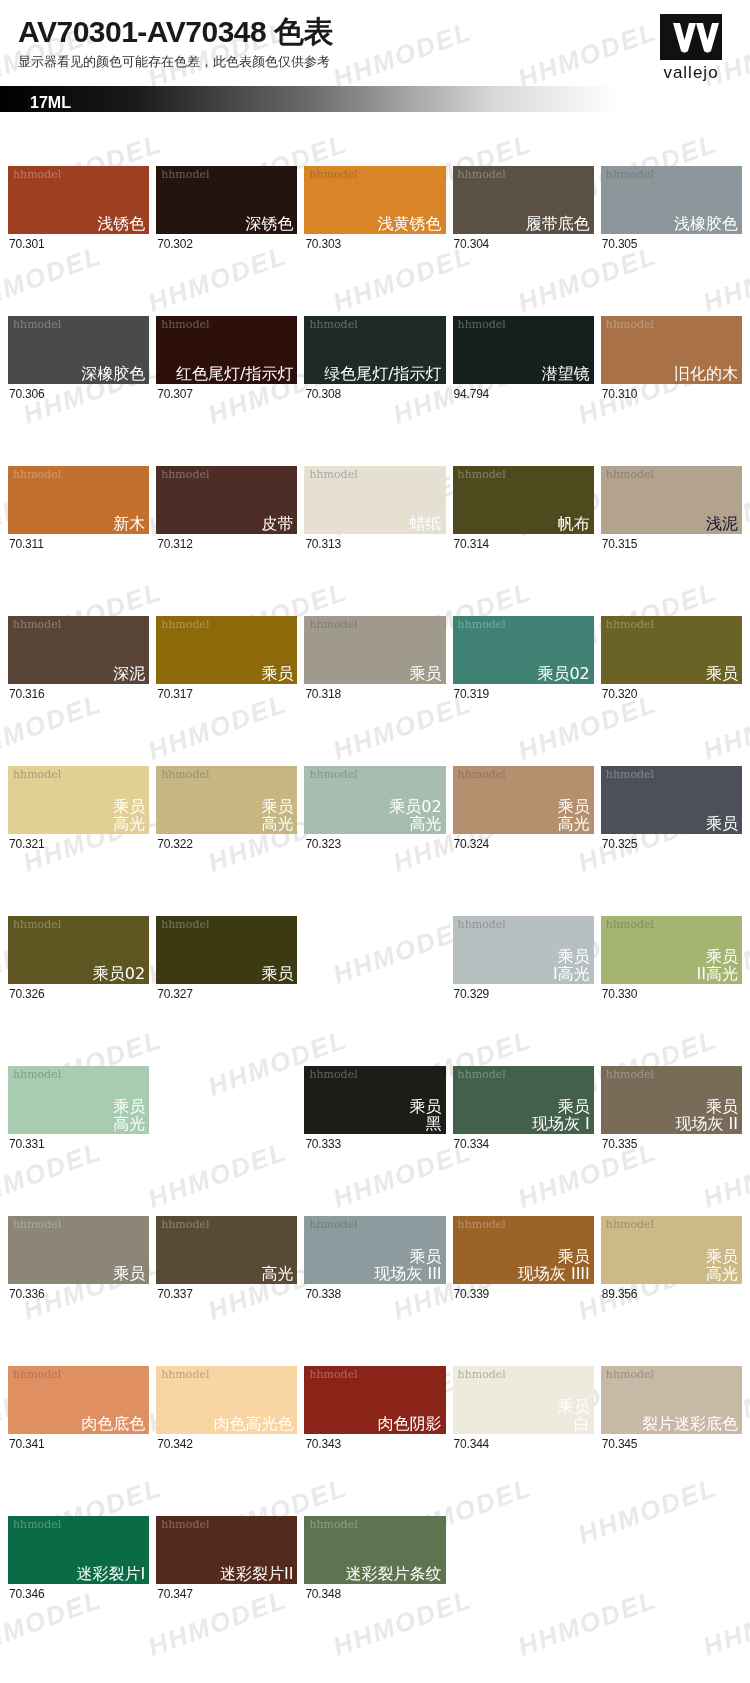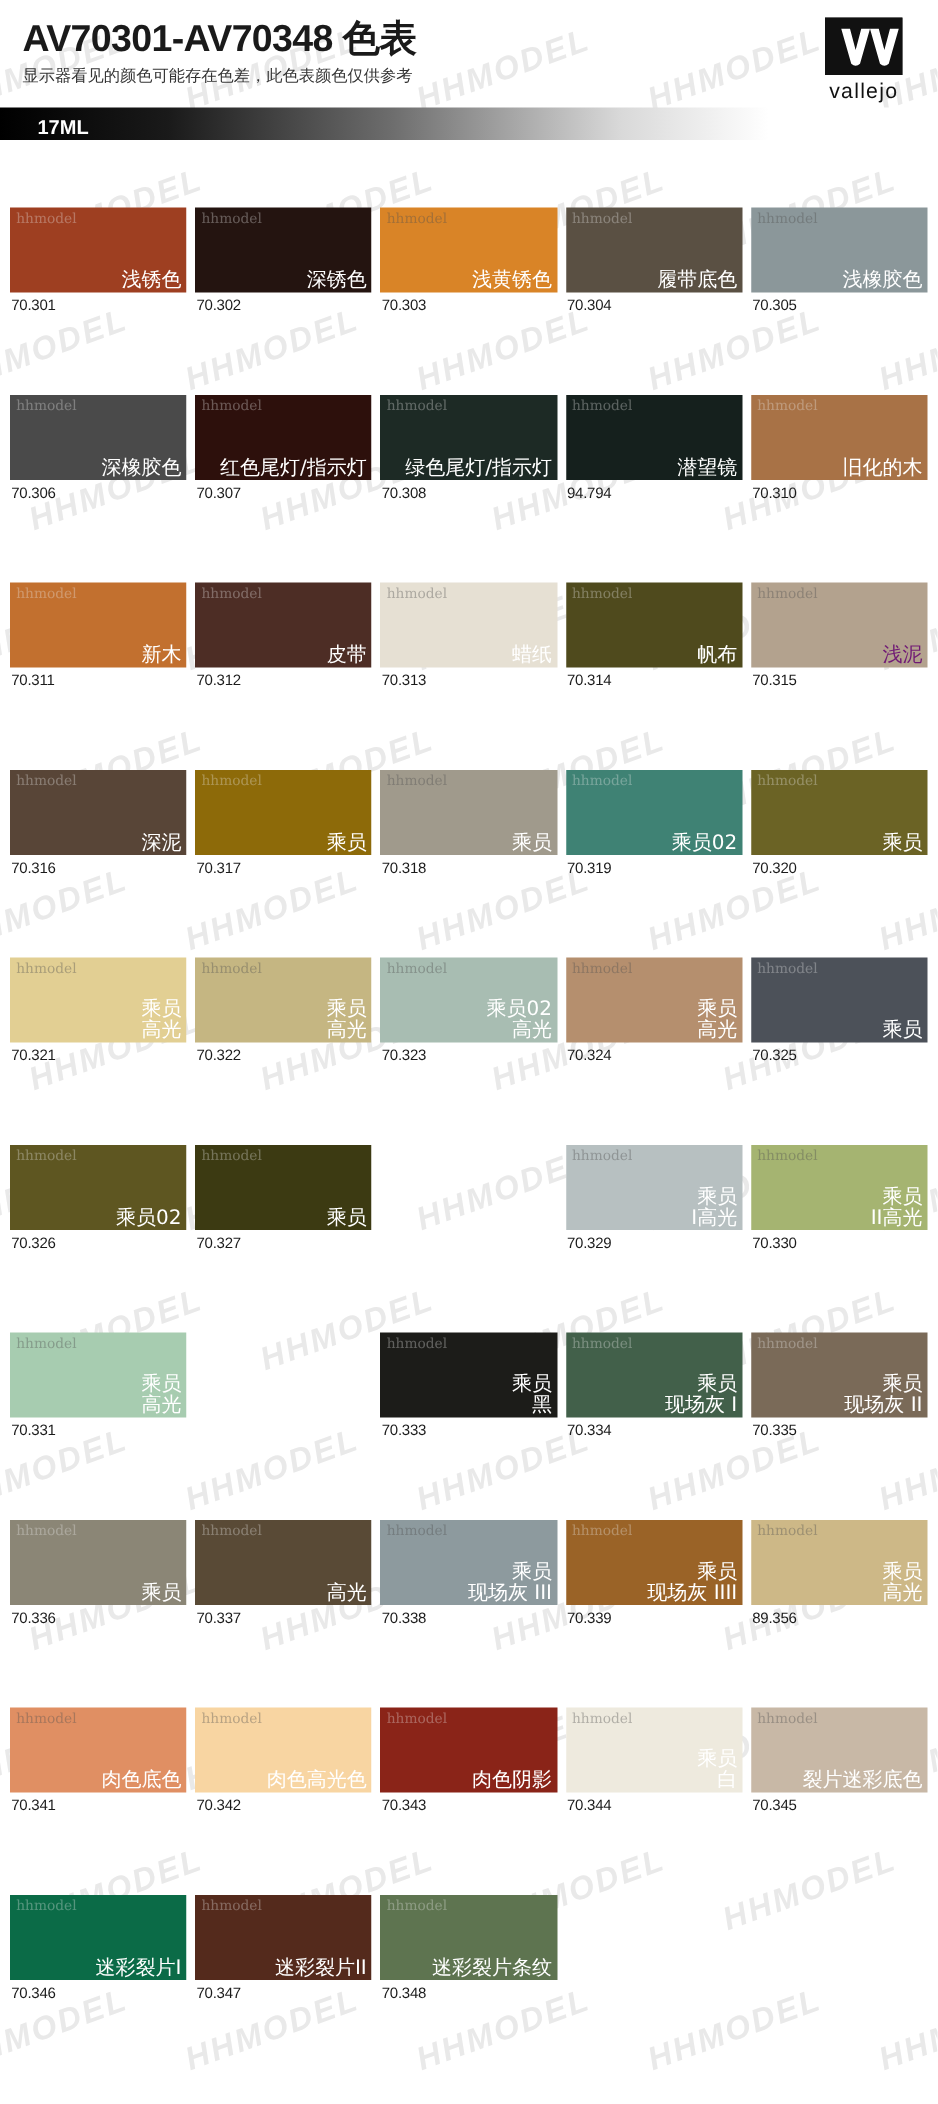--- a/index.html
+++ b/index.html
@@ -305,21 +305,21 @@
       <div class="cell">
         <div class="swatch" style="background: rgb(79, 74, 29);">
           <span class="hhmodel" style="color: rgba(235, 235, 235, 0.6);">hhmodel</span>
           <span class="name" style="color: rgb(255, 255, 255);">帆布</span>
         </div>
         <div class="code">70.314</div>
       </div>
       <div class="cell">
         <div class="swatch" style="background: rgb(179, 162, 142);">
           <span class="hhmodel" style="color: rgba(80, 80, 80, 0.7);">hhmodel</span>
-          <span class="name" style="color: #701a75;">浅泥</span>
+          <span class="name" style="color: #0f172a;">浅泥</span>
         </div>
         <div class="code">70.315</div>
       </div>
       <div class="cell">
         <div class="swatch" style="background: rgb(88, 69, 55);">
           <span class="hhmodel" style="color: rgba(235, 235, 235, 0.6);">hhmodel</span>
           <span class="name" style="color: rgb(255, 255, 255);">深泥</span>
         </div>
         <div class="code">70.316</div>
       </div>

